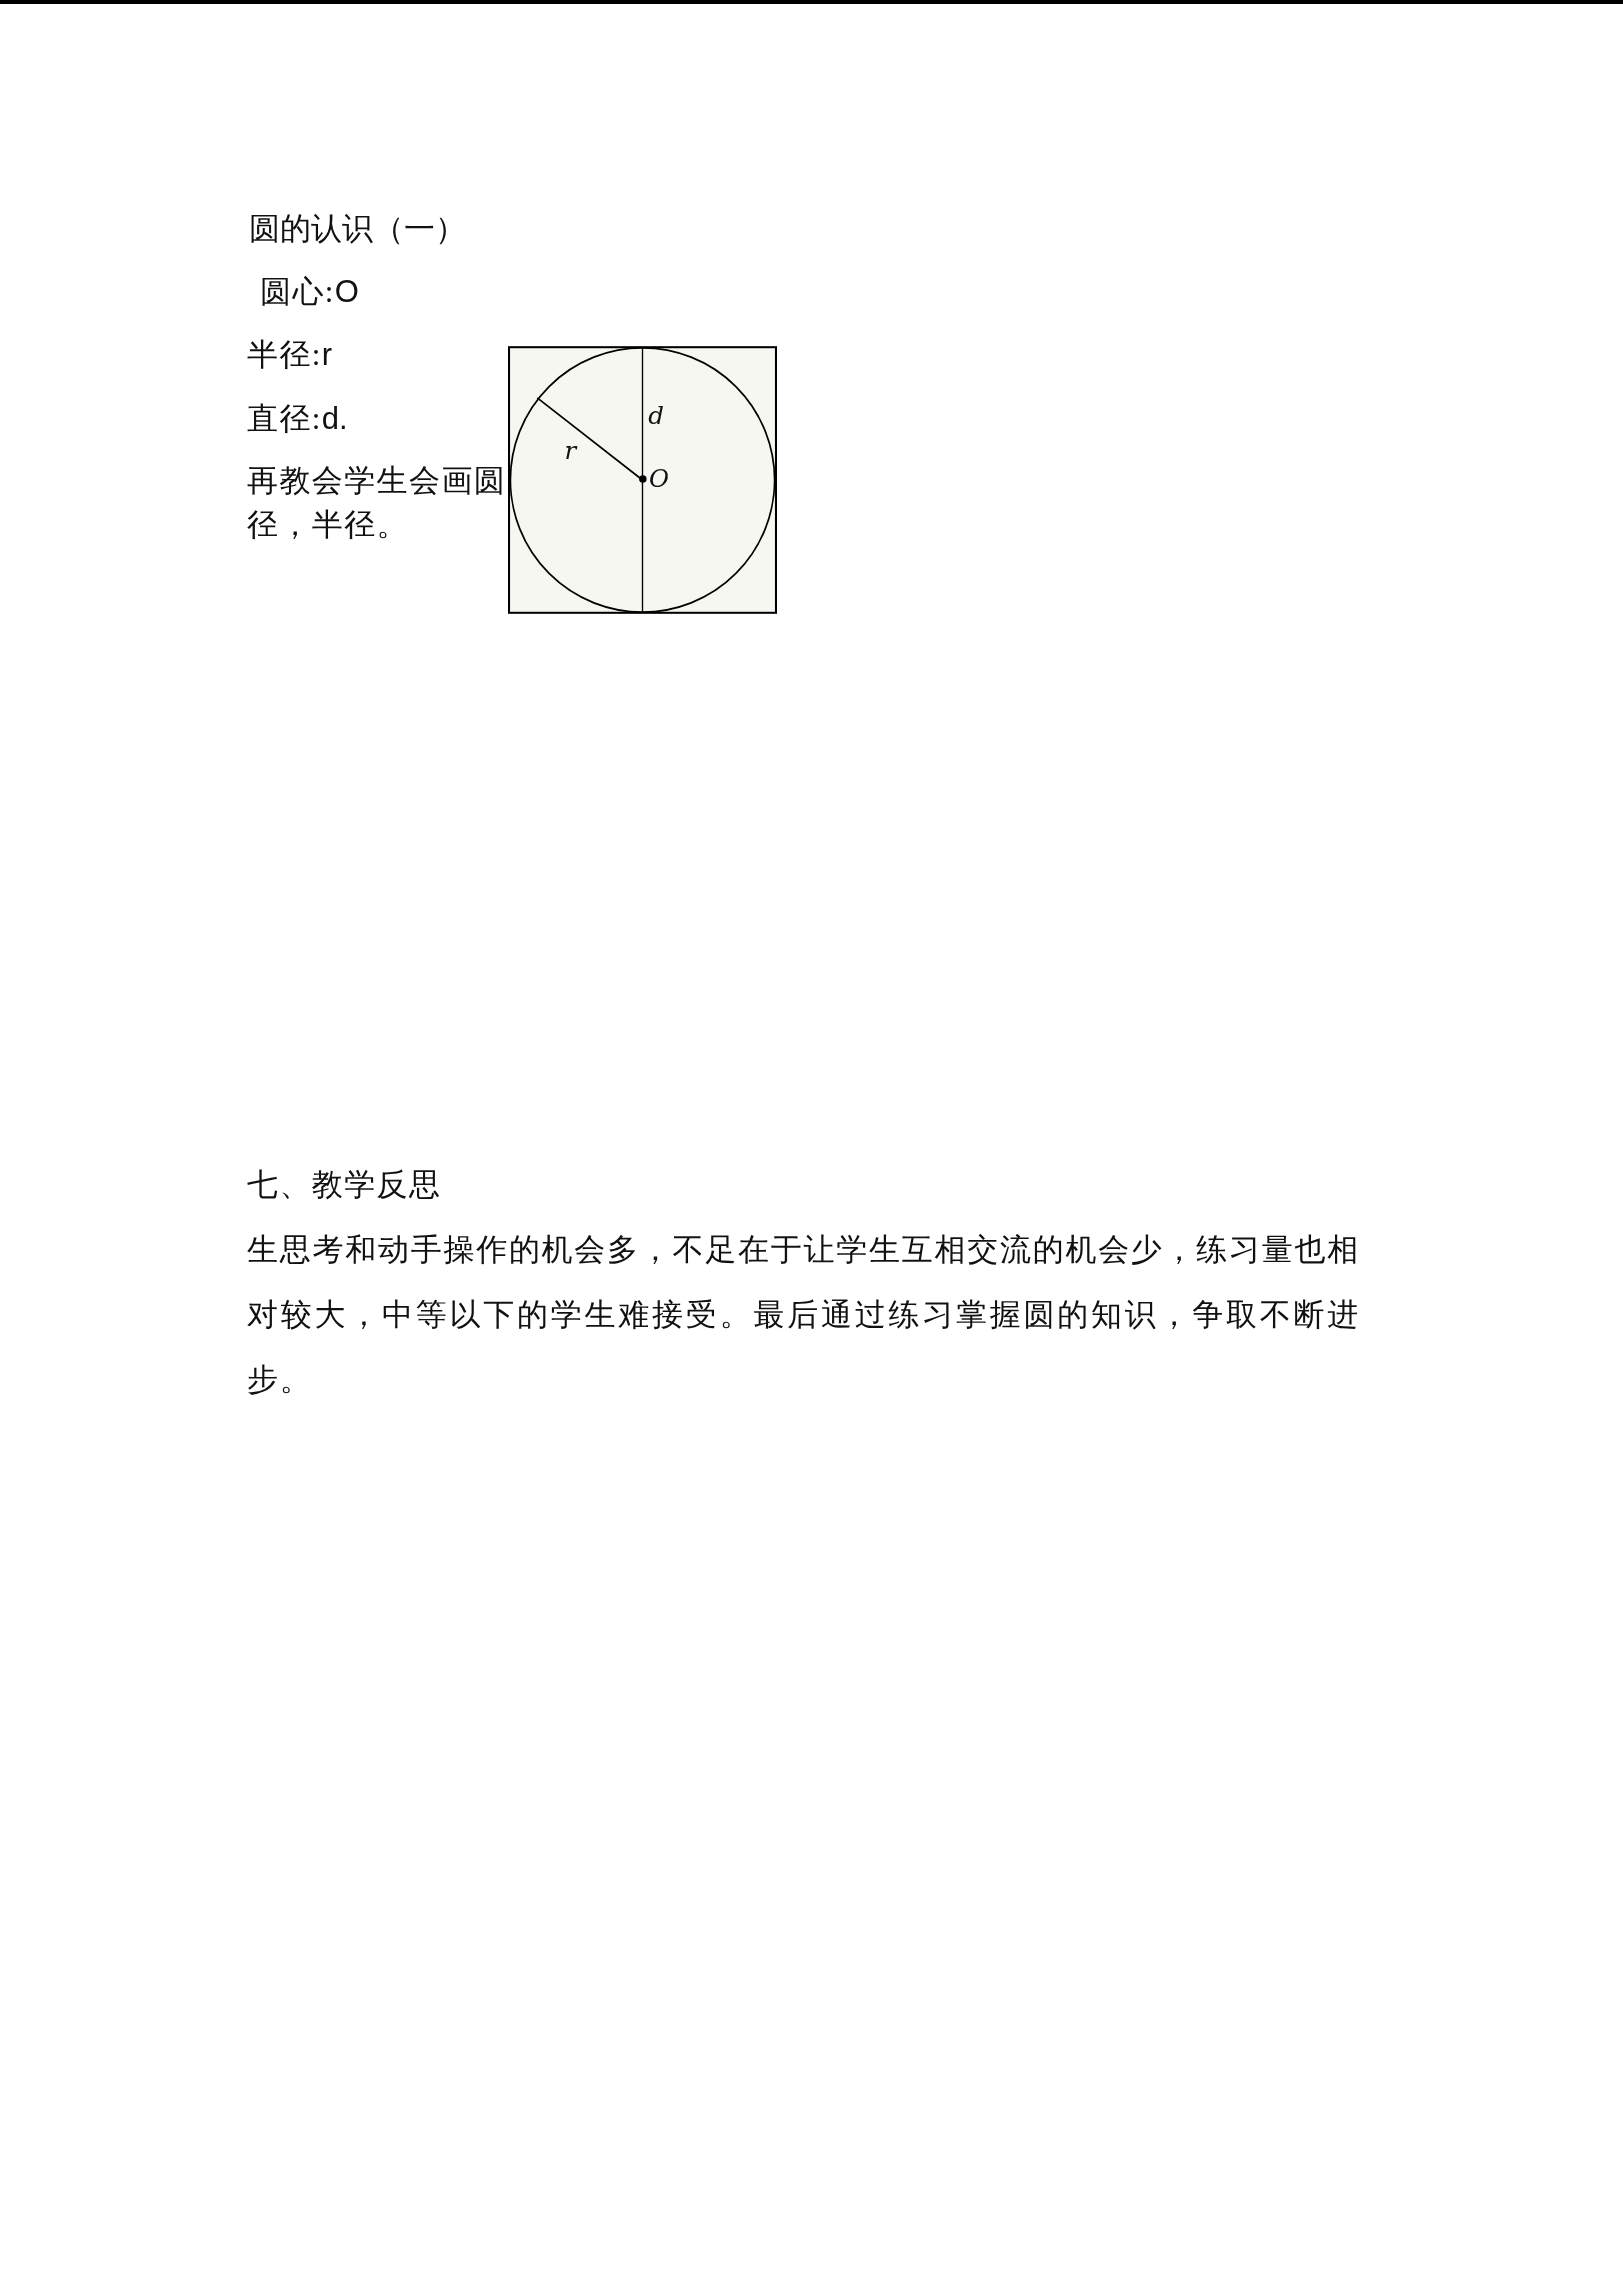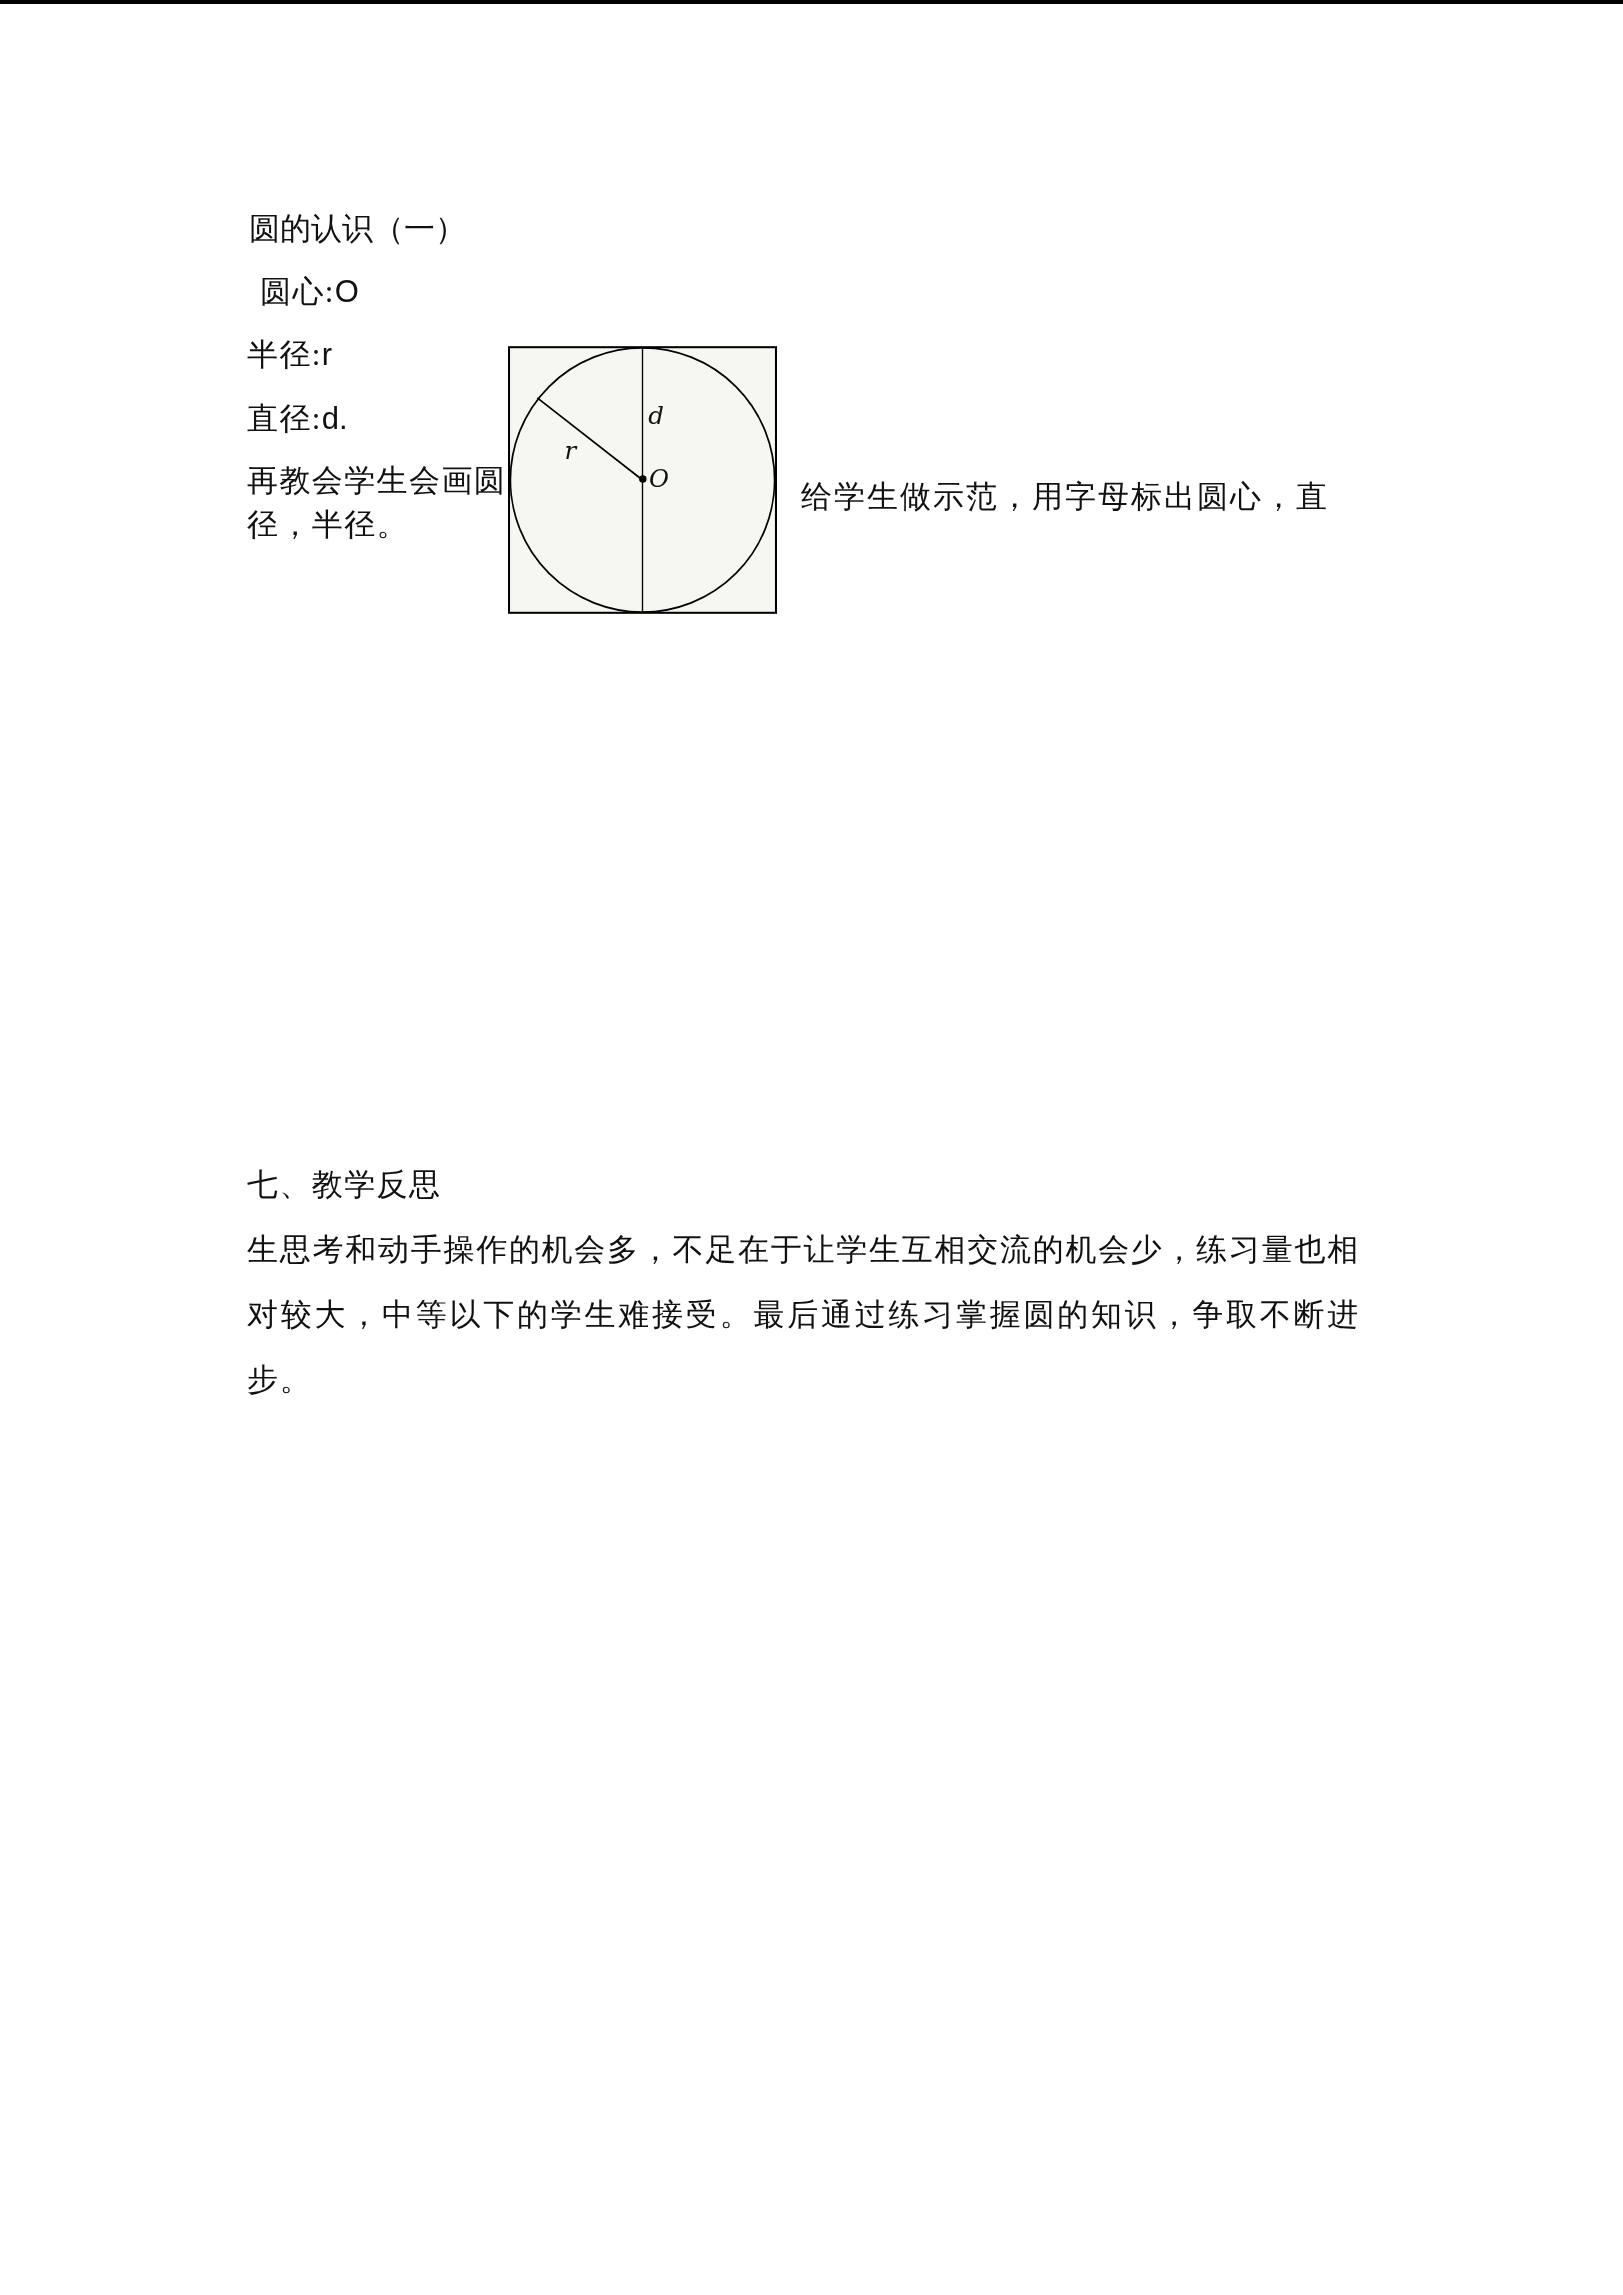--- a/index.html
+++ b/index.html
@@ -78,21 +78,20 @@
       <circle cx="197.5" cy="196.5" r="194" fill="none" stroke="#000000" stroke-width="2.5"></circle>
       <line x1="197.5" y1="1.5" x2="197.5" y2="391.5" stroke="#000000" stroke-width="2"></line>
       <line x1="197.5" y1="196.5" x2="43" y2="76" stroke="#000000" stroke-width="2.5"></line>
       <circle cx="198" cy="195" r="5.5" fill="#000000"></circle>
       <text x="206" y="115" font-size="36">d</text>
       <text x="83" y="166" font-size="36">r</text>
       <text x="207" y="207" font-size="36">O</text>
     </svg>
   </div>
 
-  <div class="side-note">给学生做示范，用字母标出圆心，直</div>
 
   <div class="section-heading">七、教学反思</div>
 
   <div class="reflection">
     <div class="para-line">生思考和动手操作的机会多，不足在于让学生互相交流的机会少，练习量也相</div>
     <div class="para-line">对较大，中等以下的学生难接受。最后通过练习掌握圆的知识，争取不断进</div>
     <div class="para-line last">步。</div>
   </div>
 
 </div>

